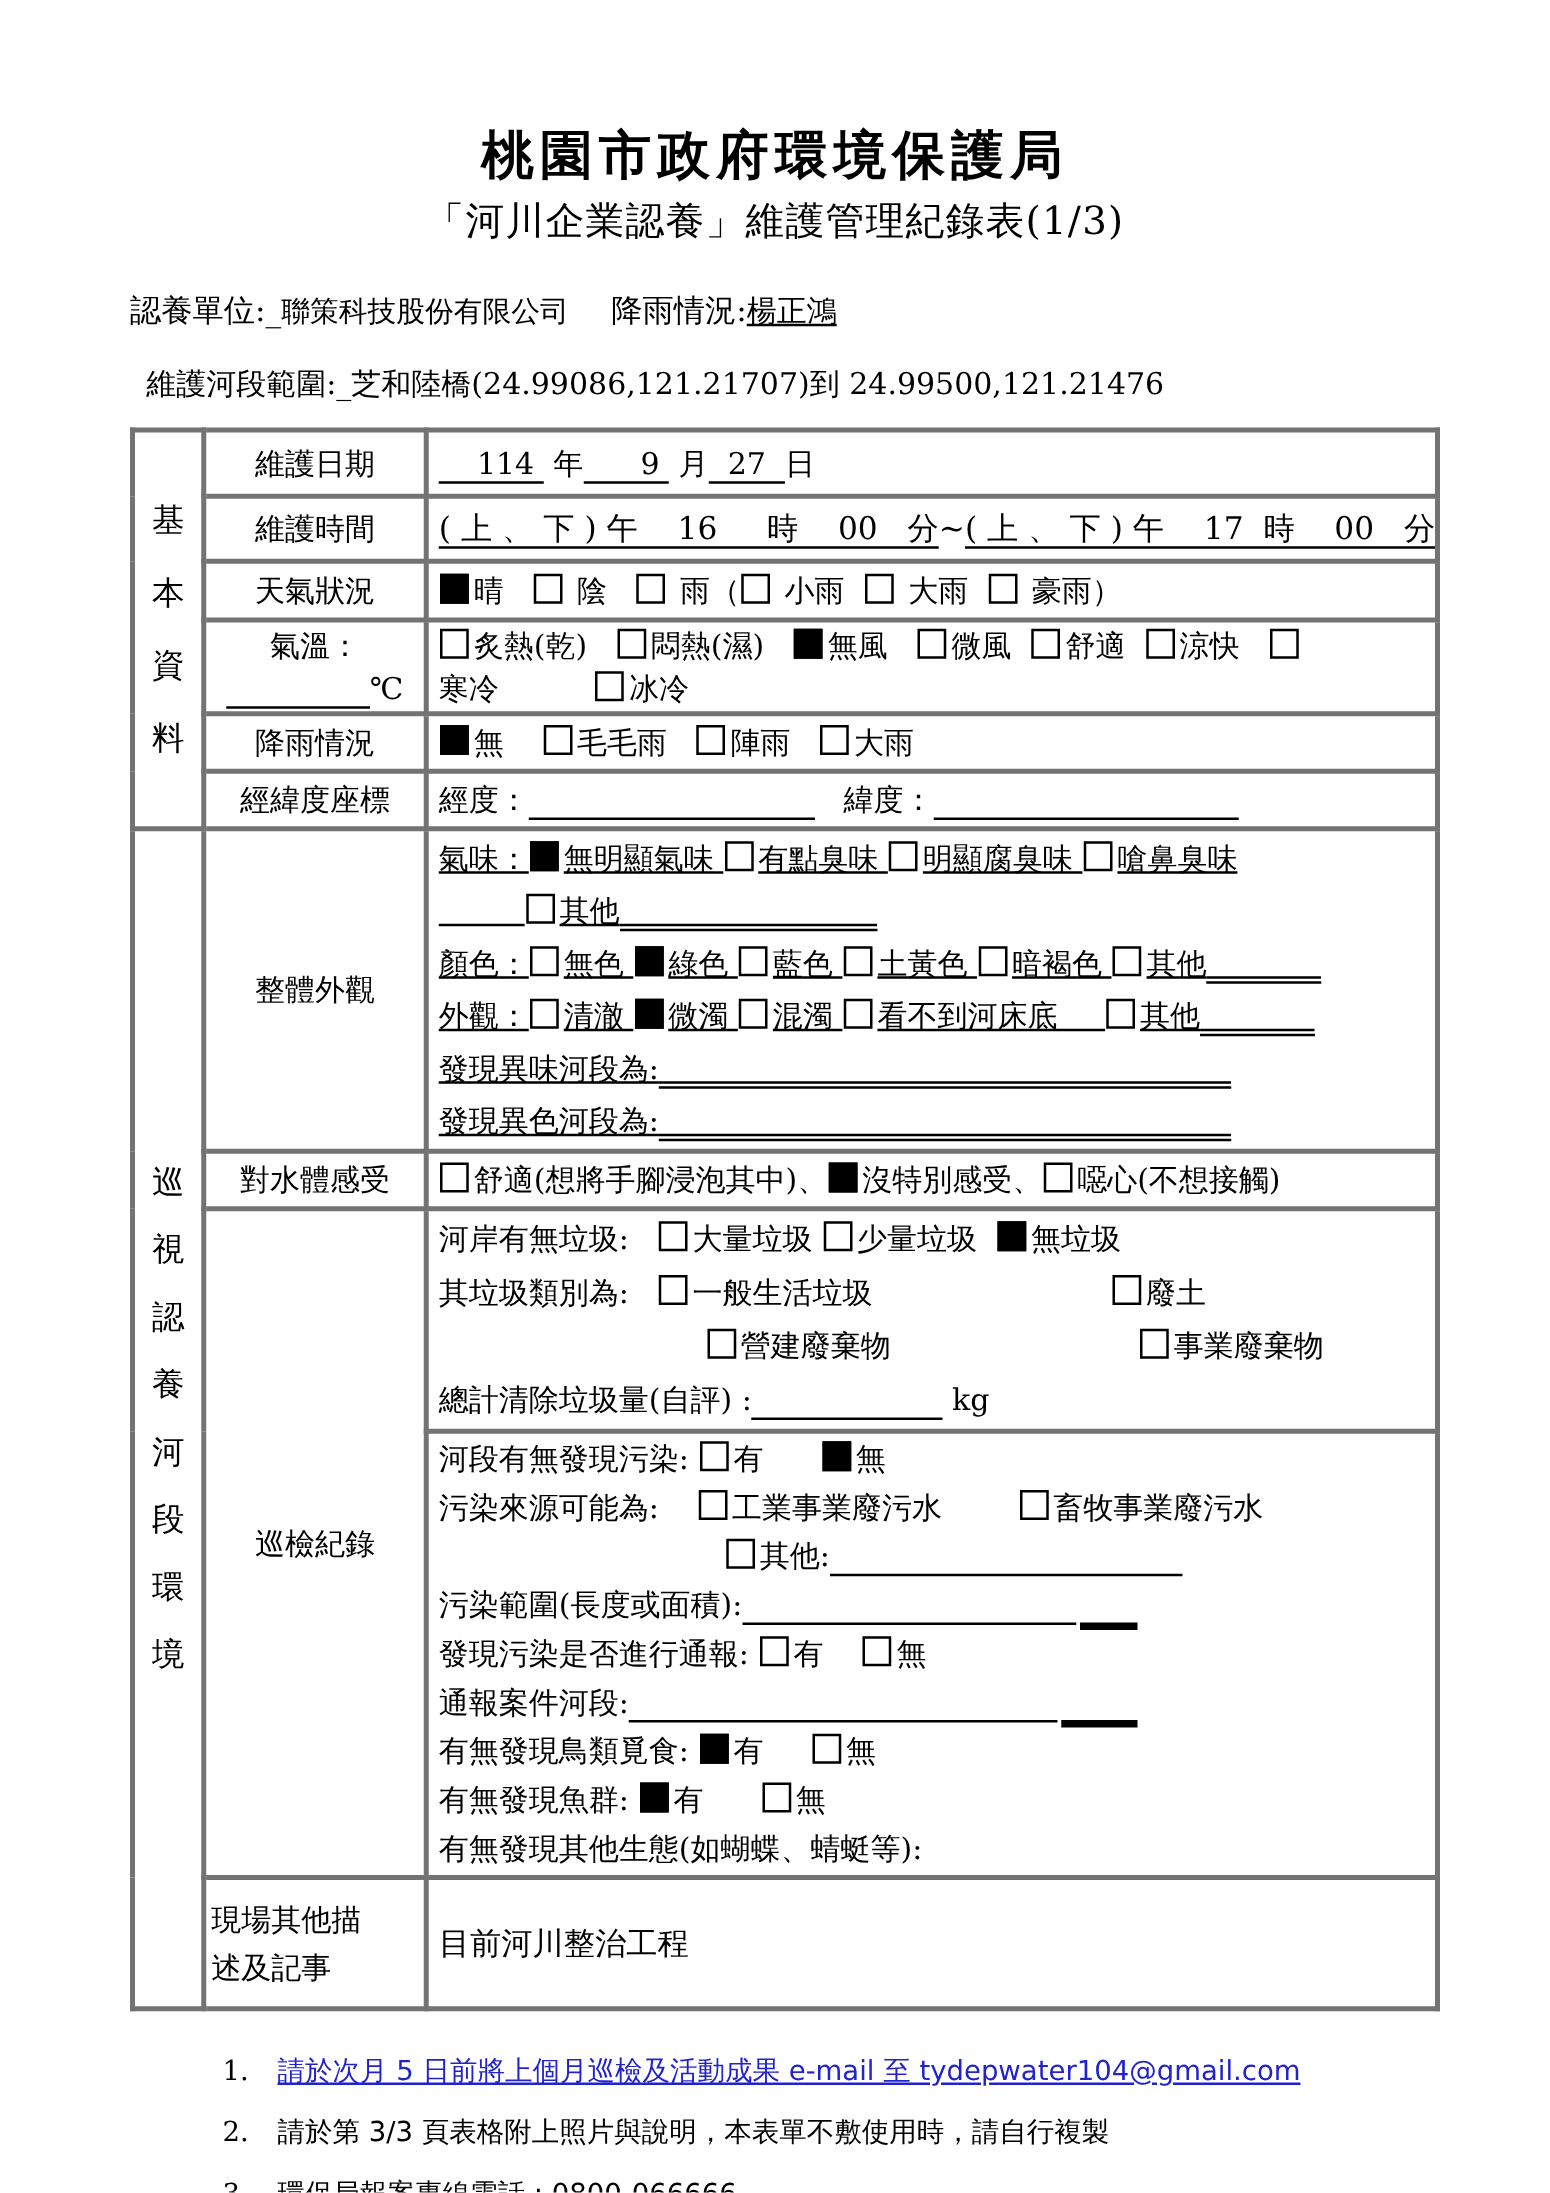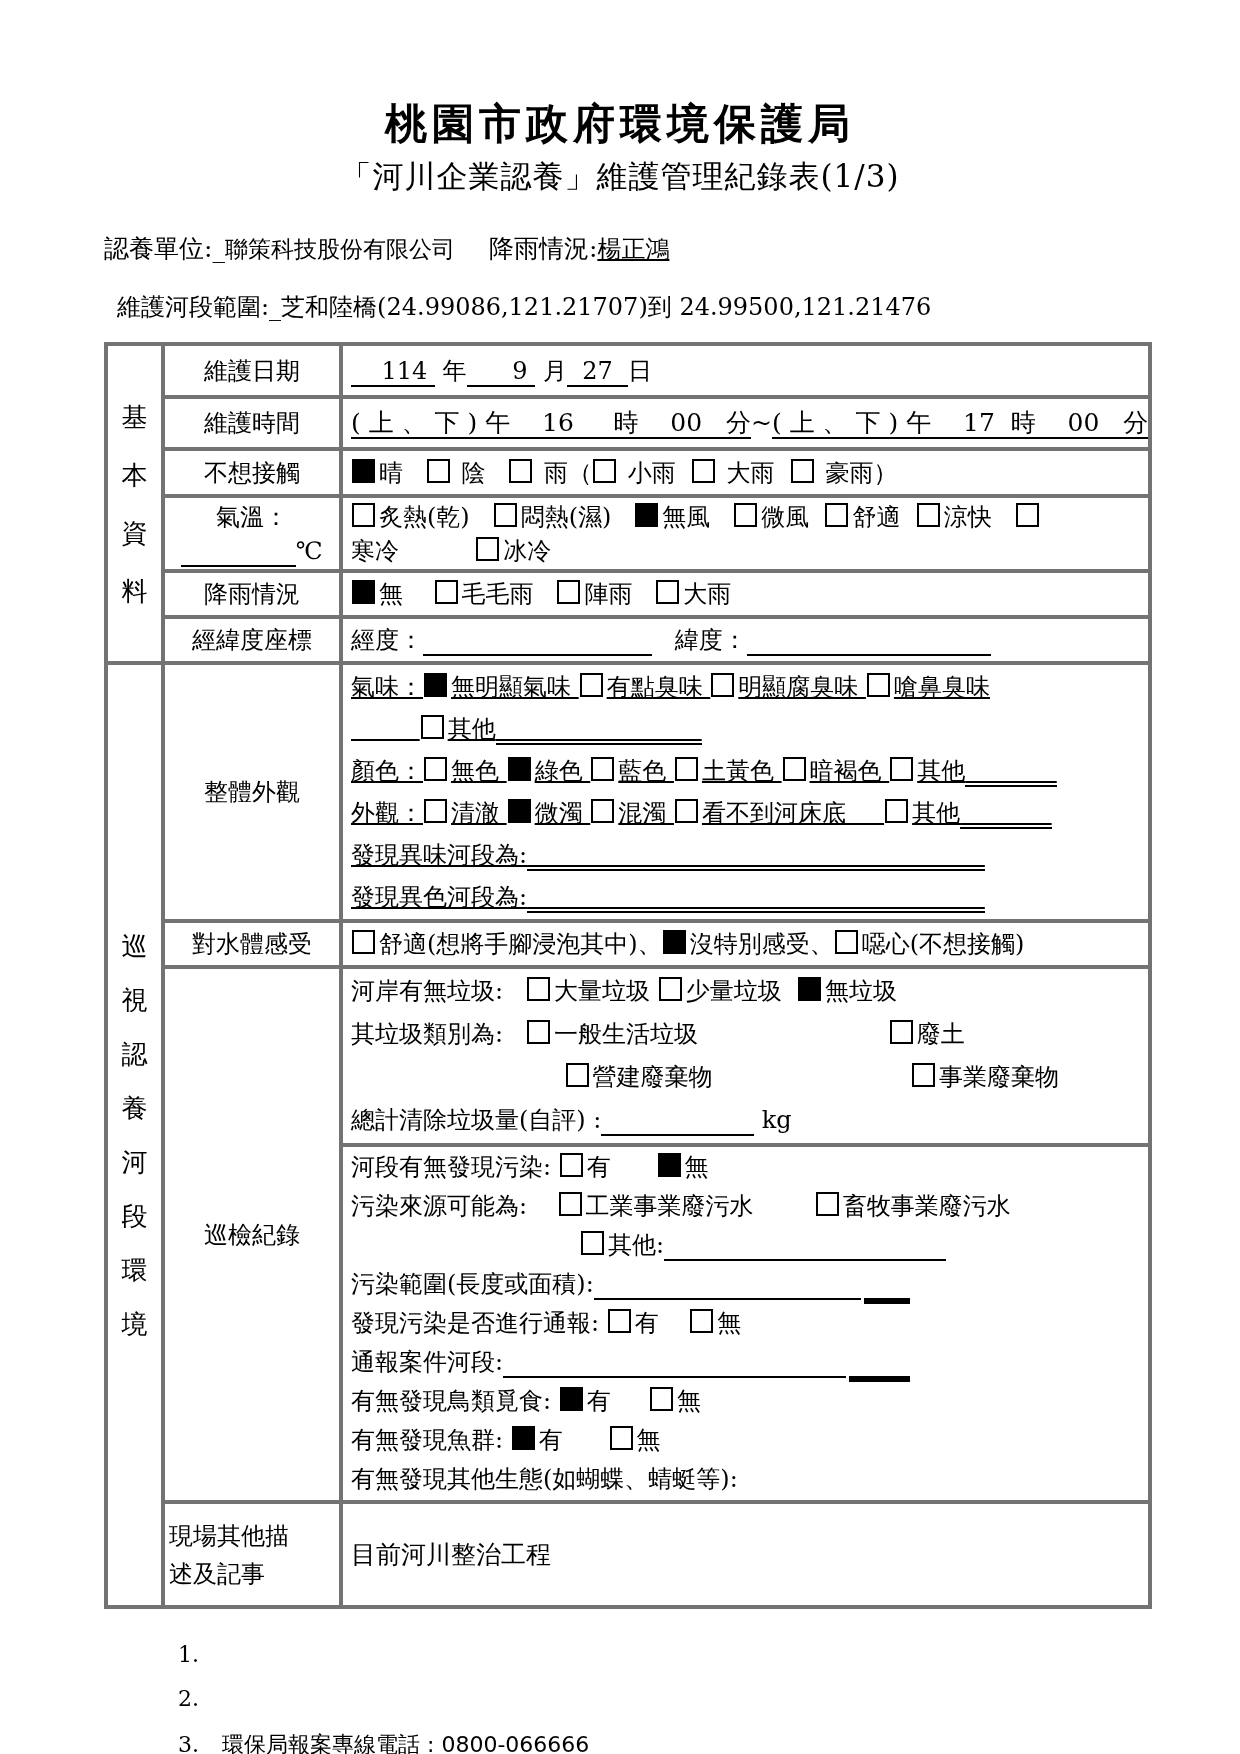--- a/index.html
+++ b/index.html
@@ -106,21 +106,21 @@
   <tr style="height:52px">
     <td class="c2">維護時間</td>
     <td class="c3 timeline">
           <div>
             <div class="ln"><span class="ul">( 上 、 下 ) 午    16     時    00   分</span><span>~</span><span class="ul">( 上 、 下 ) 午    17  時    00   分      </span></div>
           </div>
         </td>
   </tr>
 
   <tr style="height:47px">
-    <td class="c2">不想接觸</td>
+    <td class="c2">天氣狀況</td>
     <td class="c3">
           <div>
             <div class="ln"><span class="cb f"></span><span>晴   </span><span class="cb"></span><span> 陰   </span><span class="cb"></span><span> 雨（</span><span class="cb"></span><span> 小雨  </span><span class="cb"></span><span> 大雨  </span><span class="cb"></span><span> 豪雨）</span></div>
           </div>
         </td>
   </tr>
 
   <tr style="height:75px">
     <td class="c2 lh34">
           <div>
@@ -229,21 +229,23 @@
             <div class="ln"><span>目前河川整治工程</span></div>
           </div>
         </td>
   </tr>
 </tbody>
   </table>
 
 <div class="notes">
   <div class="note">
     <span class="num">1.</span>
+    <span class="txt link">請於次月 5 日前將上個月巡檢及活動成果 e-mail 至 tydepwater104@gmail.com</span>
   </div>
   <div class="note">
     <span class="num">2.</span>
+    <span class="txt">請於第 3/3 頁表格附上照片與說明，本表單不敷使用時，請自行複製</span>
   </div>
   <div class="note">
     <span class="num">3.</span>
     <span class="txt">環保局報案專線電話 : 0800-066666</span>
   </div>
 </div>
 
 </body></html>

